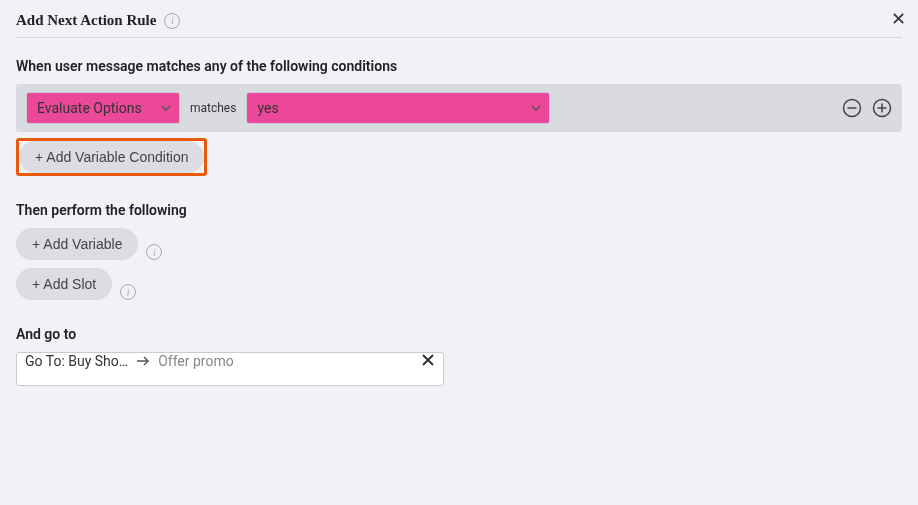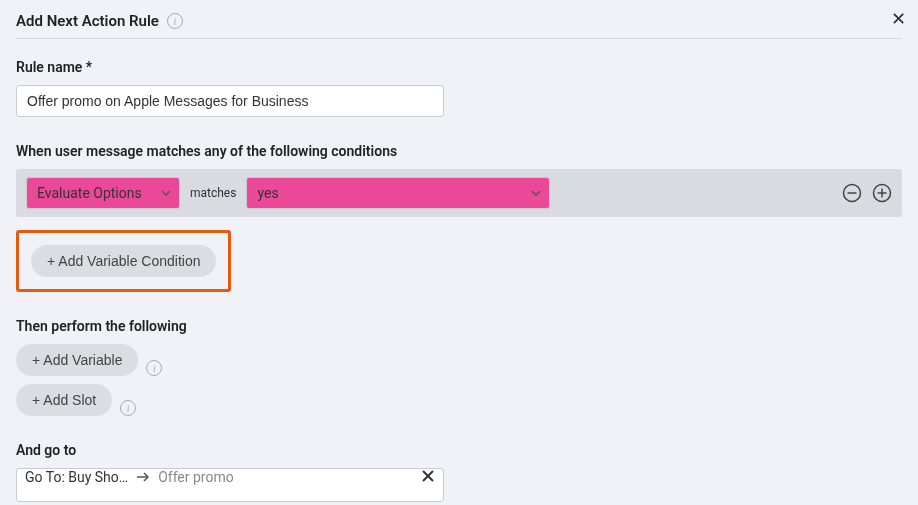--- a/index.html
+++ b/index.html
@@ -33,20 +33,21 @@
       align-items: center;
       gap: 8px;
       border-bottom: 1px solid #d6d8de;
       padding-bottom: 8px;
       margin-bottom: 20px;
     }
     .header-title {
       font-weight: 600;
       font-size: 15px;
       color: #222;
+      font-family: Liberation Serif, serif;
     }
     .info-icon {
       width: 16px;
       height: 16px;
       border: 1px solid #a8aab0;
       border-radius: 50%;
       display: inline-flex;
       align-items: center;
       justify-content: center;
       font-size: 10px;
@@ -120,22 +121,22 @@
       gap: 10px;
       align-items: center;
     }
     .circ-btn {
       cursor: pointer;
       display: inline-flex;
     }
     .highlight-box {
       border: 3px solid #e8590c;
       display: inline-block;
-      padding: 12px;
-      margin-top: 13px;
+      padding: 0;
+      margin-top: 6px;
       border-radius: 3px;
       text-decoration: underline;
     }
     .pill-btn {
       background: #dbdde3;
       border: none;
       border-radius: 18px;
       padding: 8px 16px;
       font-size: 14px;
       color: #444;
@@ -182,24 +183,20 @@
 <body>
 
 <div class="close-x">✕</div>
 
 <div class="container">
   <div class="header">
     <span class="header-title">Add Next Action Rule</span>
     <span class="info-icon">i</span>
   </div>
 
-  <div class="section">
-    <label class="label">Rule name *</label>
-    <input type="text" class="text-input" value="Offer promo on Apple Messages for Business" style="">
-  </div>
 
   <div class="section">
     <label class="label">When user message matches any of the following conditions</label>
     <div class="condition-row">
       <div class="select select-eval">
         <span>Evaluate Options</span>
         <span class="chevron-down">
           <svg width="10" height="6" viewBox="0 0 10 6">
               <path d="M1 1 L5 5 L9 1" stroke="#555" stroke-width="1.5" fill="none"></path>
             </svg>

